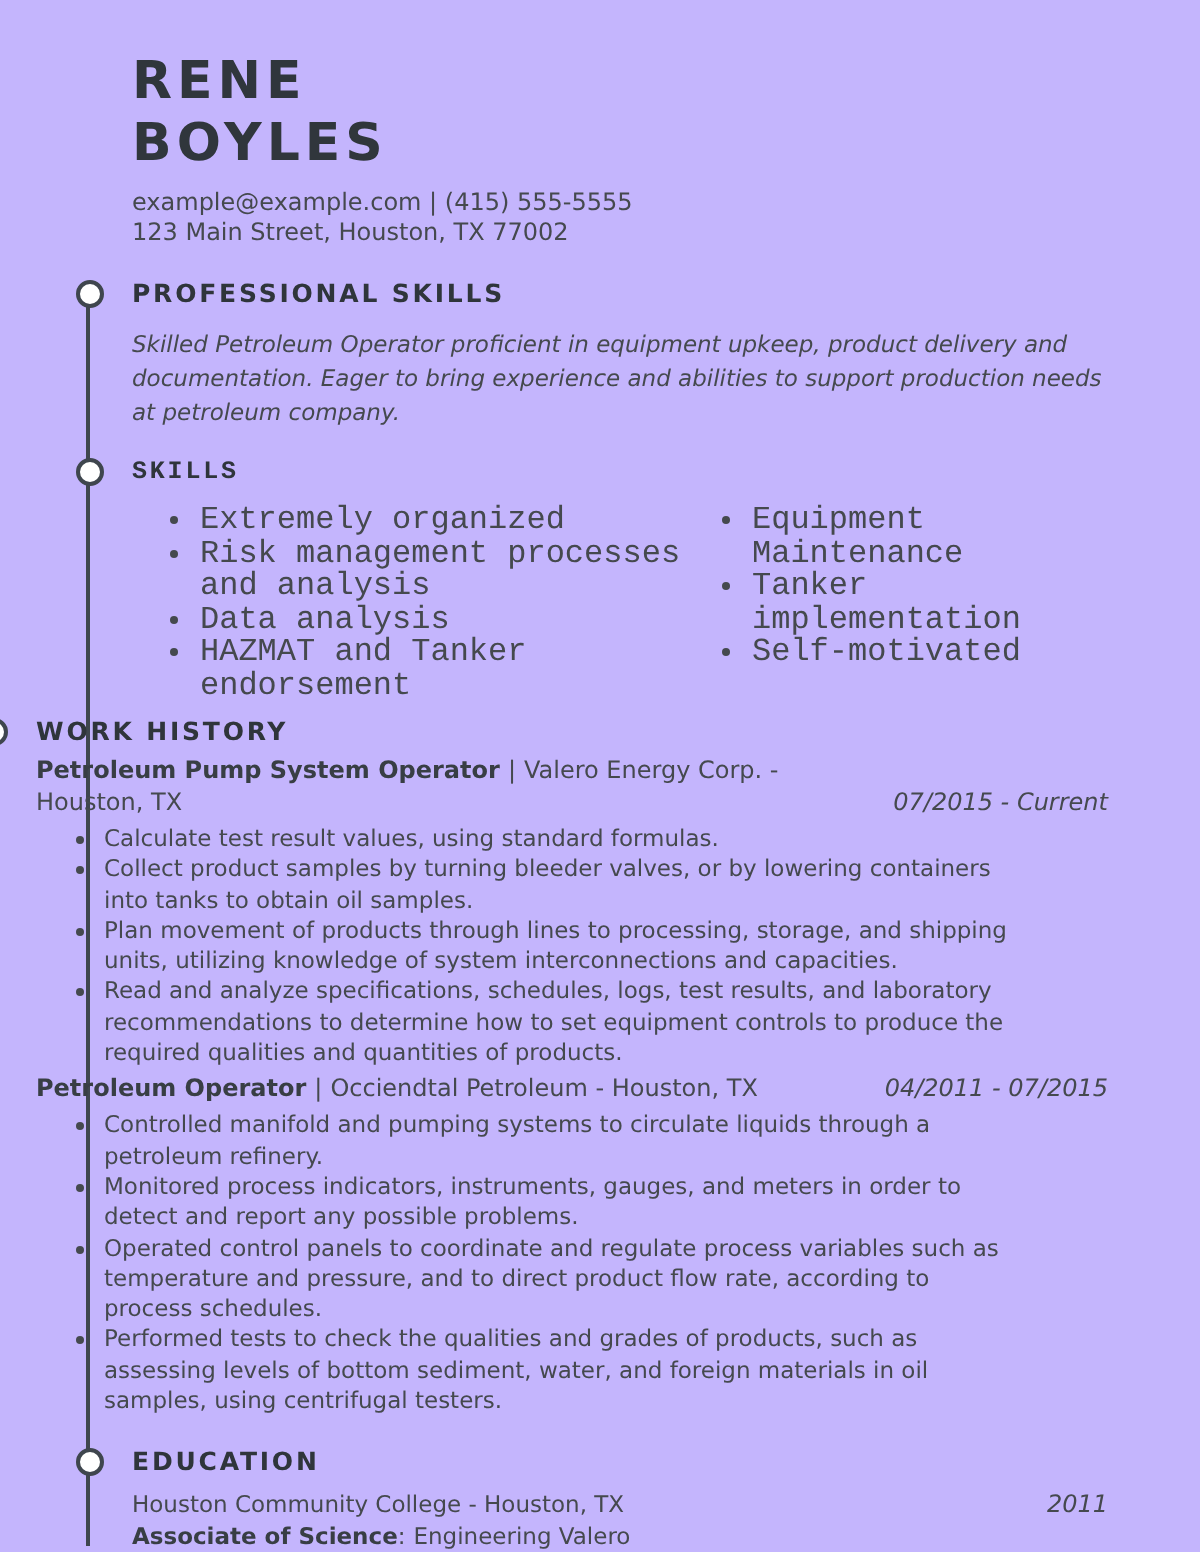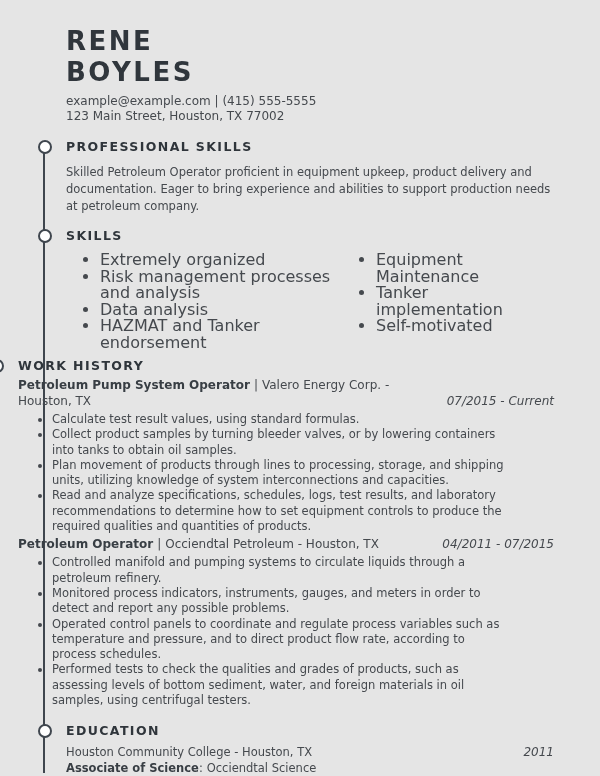--- a/index.html
+++ b/index.html
@@ -5,21 +5,21 @@
   html, body { margin: 0; padding: 0; }
   body {
     width: 600px; height: 776px;
     background: #ffffff;
     font-family: "DejaVu Sans", sans-serif;
     -webkit-font-smoothing: antialiased;
   }
   .page {
     position: relative;
     width: 600px; height: 776px;
-    background: #e5e5e5;
+    background: #c4b5fd;
     overflow: hidden;
     color: #45494e;
   }
   
   .header { padding: 26px 46px 0 66px; }
   .name {
     font-size: 26px; font-weight: bold;
     letter-spacing: 2.5px; line-height: 31px;
     color: #30363c;
   }
@@ -45,28 +45,29 @@
     position: absolute; left: -28px; top: 1px;
     width: 10px; height: 10px;
     border: 2px solid #3f464e; border-radius: 50%;
     background: #ffffff;
   }
   
   .summary-text {
     margin: 9px 0 13px;
     font-size: 11.5px; line-height: 17px;
     max-width: 488px;
+    font-style: italic;
   }
   .skills-cols { display: flex; margin-top: 8px; }
   .skills-col1 { flex: 0 0 242px; }
   .skills-col2 { flex: 1; }
   ul { margin: 0; padding: 0 0 0 34px; list-style: disc; }
   .skills-cols li { font-size: 16px; line-height: 16.5px; }
   
-  .sec-skills { margin-top: 13px; }
+  .sec-skills { margin-top: 13px; font-family: Liberation Mono, monospace; }
   .sec-work { margin-top: 7px; padding-left: 18px; }
   .job { position: relative; margin-top: 3px; }
   .job + .job { margin-top: 2px; }
   .job-title-row { font-size: 12px; line-height: 16px; padding-right: 120px; }
   .job-title { font-weight: bold; color: #383e44; }
   .sep { margin: 0 4px; }
   .job-date {
     position: absolute; right: 0;
     font-style: italic; font-size: 12px; line-height: 16px;
     white-space: nowrap;
@@ -167,19 +168,19 @@
 
     <div class="section sec-education">
       <h2>
         <span class="tl-circle"></span>
         <span>EDUCATION</span>
       </h2>
       <div class="edu-block">
         <div>Houston Community College - Houston, TX</div>
         <div class="edu-date">2011</div>
         <div>
-          <span class="edu-degree-label">Associate of Science</span><span>:</span><span class="ml4">Occiendtal Science</span>
+          <span class="edu-degree-label">Associate of Science</span><span>:</span><span class="ml4">Engineering Valero</span>
         </div>
       </div>
     </div>
 
   </div>
 </div>
 
 </body></html>

